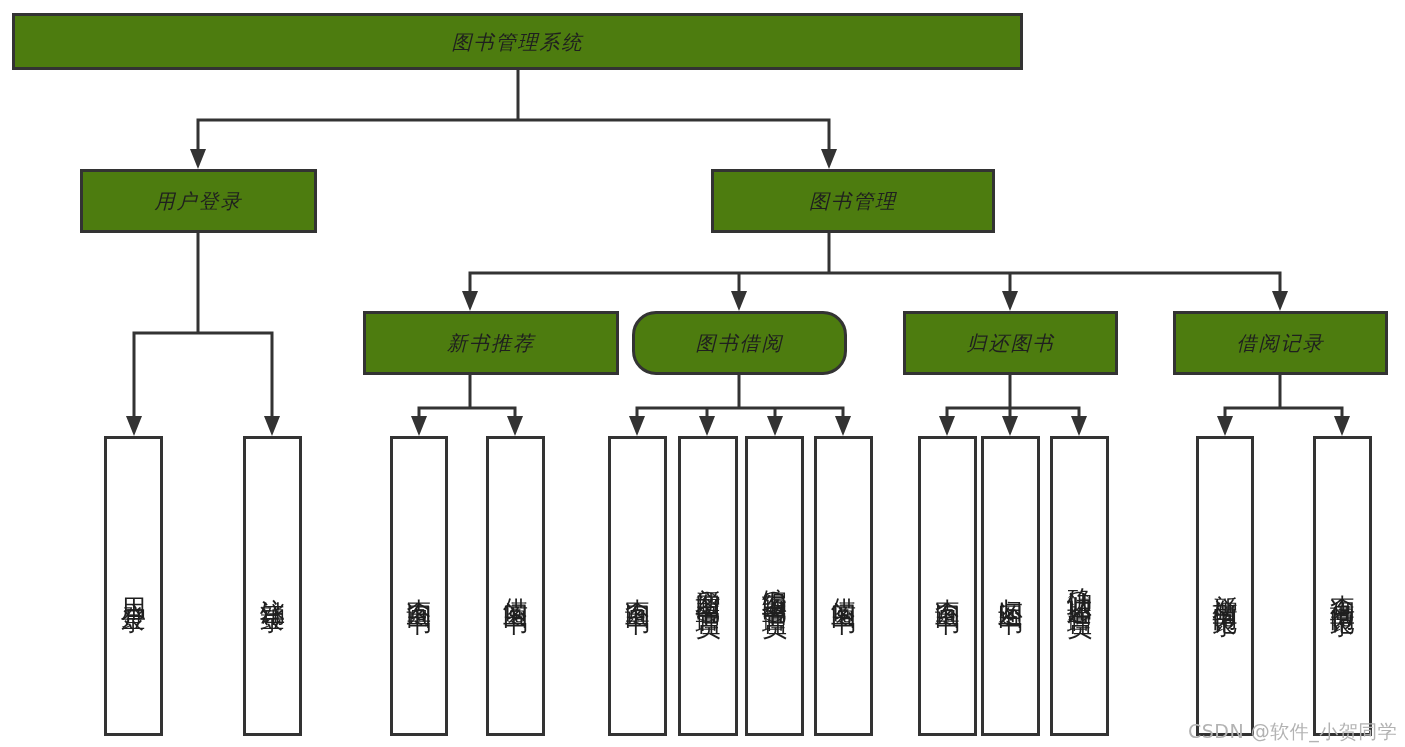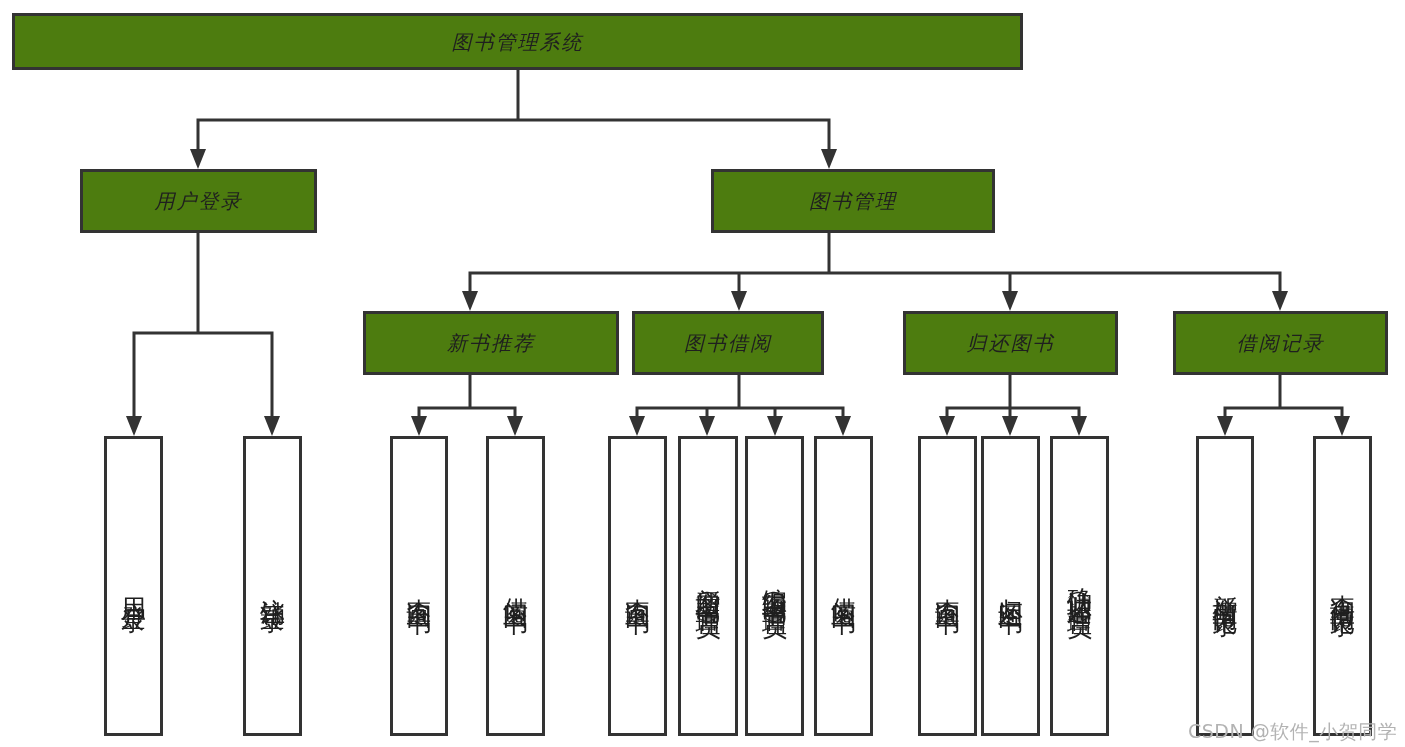--- a/index.html
+++ b/index.html
@@ -121,21 +121,21 @@
       <polygon points="1334,416 1350,416 1342,436"></polygon>
     </g>
   </svg>
 
   <div class="hbox" style="left:12px;top:13px;width:1011px;height:57px;">图书管理系统</div>
 
   <div class="hbox" style="left:80px;top:169px;width:237px;height:64px;">用户登录</div>
   <div class="hbox" style="left:711px;top:169px;width:284px;height:64px;">图书管理</div>
 
   <div class="hbox" style="left:363px;top:311px;width:256px;height:64px;">新书推荐</div>
-  <div class="hbox" style="left:632px;top:311px;width:192px;height:64px;">图书借阅</div>
+  <div class="hbox" style="left:632px;top:311px;width:215px;height:64px;border-radius:24px;">图书借阅</div>
   <div class="hbox" style="left:903px;top:311px;width:215px;height:64px;">归还图书</div>
   <div class="hbox" style="left:1173px;top:311px;width:215px;height:64px;">借阅记录</div>
 
   <div class="vbox" style="left:104px;top:436px;width:59px;height:300px;">用户登录</div>
   <div class="vbox" style="left:243px;top:436px;width:59px;height:300px;">注销登录</div>
 
   <div class="vbox" style="left:390px;top:436px;width:58px;height:300px;">查询图书</div>
   <div class="vbox" style="left:486px;top:436px;width:59px;height:300px;">借阅图书</div>
 
   <div class="vbox" style="left:608px;top:436px;width:59px;height:300px;">查询图书</div>

